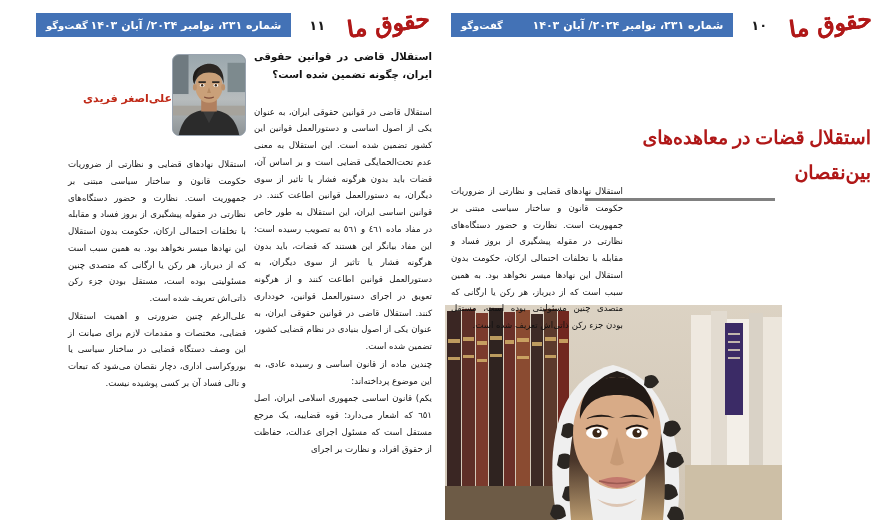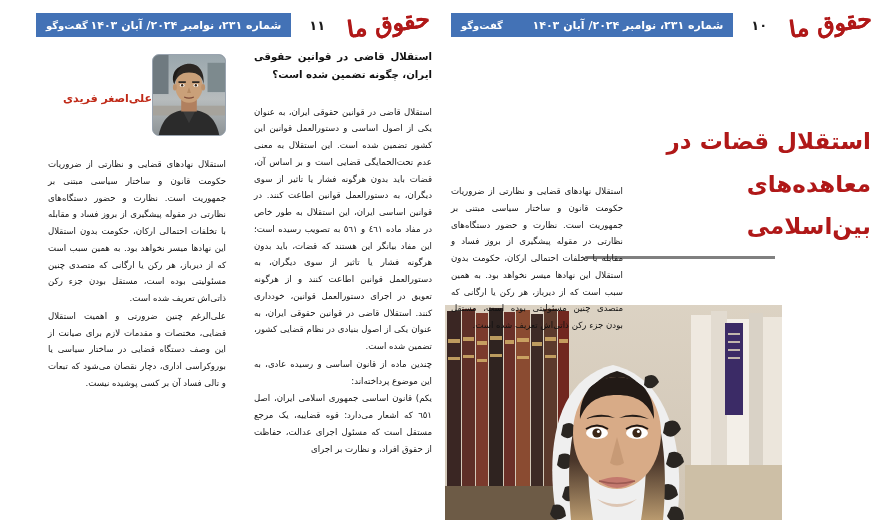--- a/index.html
+++ b/index.html
@@ -71,21 +71,21 @@
     font-size: 8.6px;
     line-height: 1.95;
     color: #111111;
     text-align: justify;
     text-justify: inter-word;
     margin-top: 20px;
   }
   .body-text p { margin-bottom: 1px; }
 
   
-  .lp-cols { top: 48px; left: 32px; width: 400px; height: 470px; gap: 28px; }
+  .lp-cols { top: 48px; left: 32px; width: 400px; height: 470px; gap: 8px; }
   .lp-col-right { width: 178px; }
   .lp-col-left  { width: 178px; }
 
   .article-title {
     font-size: 10.2px;
     font-weight: bold;
     line-height: 1.75;
     color: #111;
     text-align: justify;
     margin-bottom: 4px;
@@ -114,24 +114,25 @@
     text-align: center;
   }
 
   
   .rp-headline-wrap {
     position: absolute; top: 120px; right: 14px; width: 300px;
     direction: rtl; text-align: right;
   }
   .rp-headline {
     color: #b01818;
-    font-size: 23px;
+    font-size: 19px;
     font-weight: bold;
     line-height: 1.85;
     direction: rtl;
+    font-family: Liberation Serif, serif;
   }
   .rp-rule {
     margin-top: 8px;
     margin-right: 96px;
     width: 190px; height: 3px;
     background: #808080;
   }
   .rp-photo {
     position: absolute; left: 2px; top: 305px;
     width: 337px; height: 215px;
@@ -229,21 +230,21 @@
       <div class="logo" style="color: rgb(176, 24, 24);">حقوق ما</div>
       <div class="pagenum">۱۰</div>
       <div class="headerbar" style="background: rgb(67, 114, 182);">
         <span class="issue">شماره ۲۳۱، نوامبر ۲۰۲۴/ آبان ۱۴۰۳</span>
         <span class="section">گفت‌وگو</span>
       </div>
     </div>
 
     <div class="rp-headline-wrap">
       <div class="rp-headline" style="color: rgb(176, 24, 24);">استقلال قضات در معاهده‌های</div>
-      <div class="rp-headline" style="color: rgb(176, 24, 24);">بین‌اسلامی</div>
+      <div class="rp-headline" style="color: rgb(176, 24, 24);">بین‌نقصان</div>
       <div class="rp-rule" style="background: rgb(128, 128, 128);"></div>
     </div>
 
     <div class="rp-photo">
       <svg viewBox="0 0 337 215" preserveAspectRatio="xMidYMid slice" aria-hidden="true">
         <defs>
           <linearGradient id="shelf" x1="0" y1="0" x2="0" y2="1">
             <stop offset="0%" stop-color="#c9bda8"></stop>
             <stop offset="100%" stop-color="#a8977f"></stop>
           </linearGradient>

